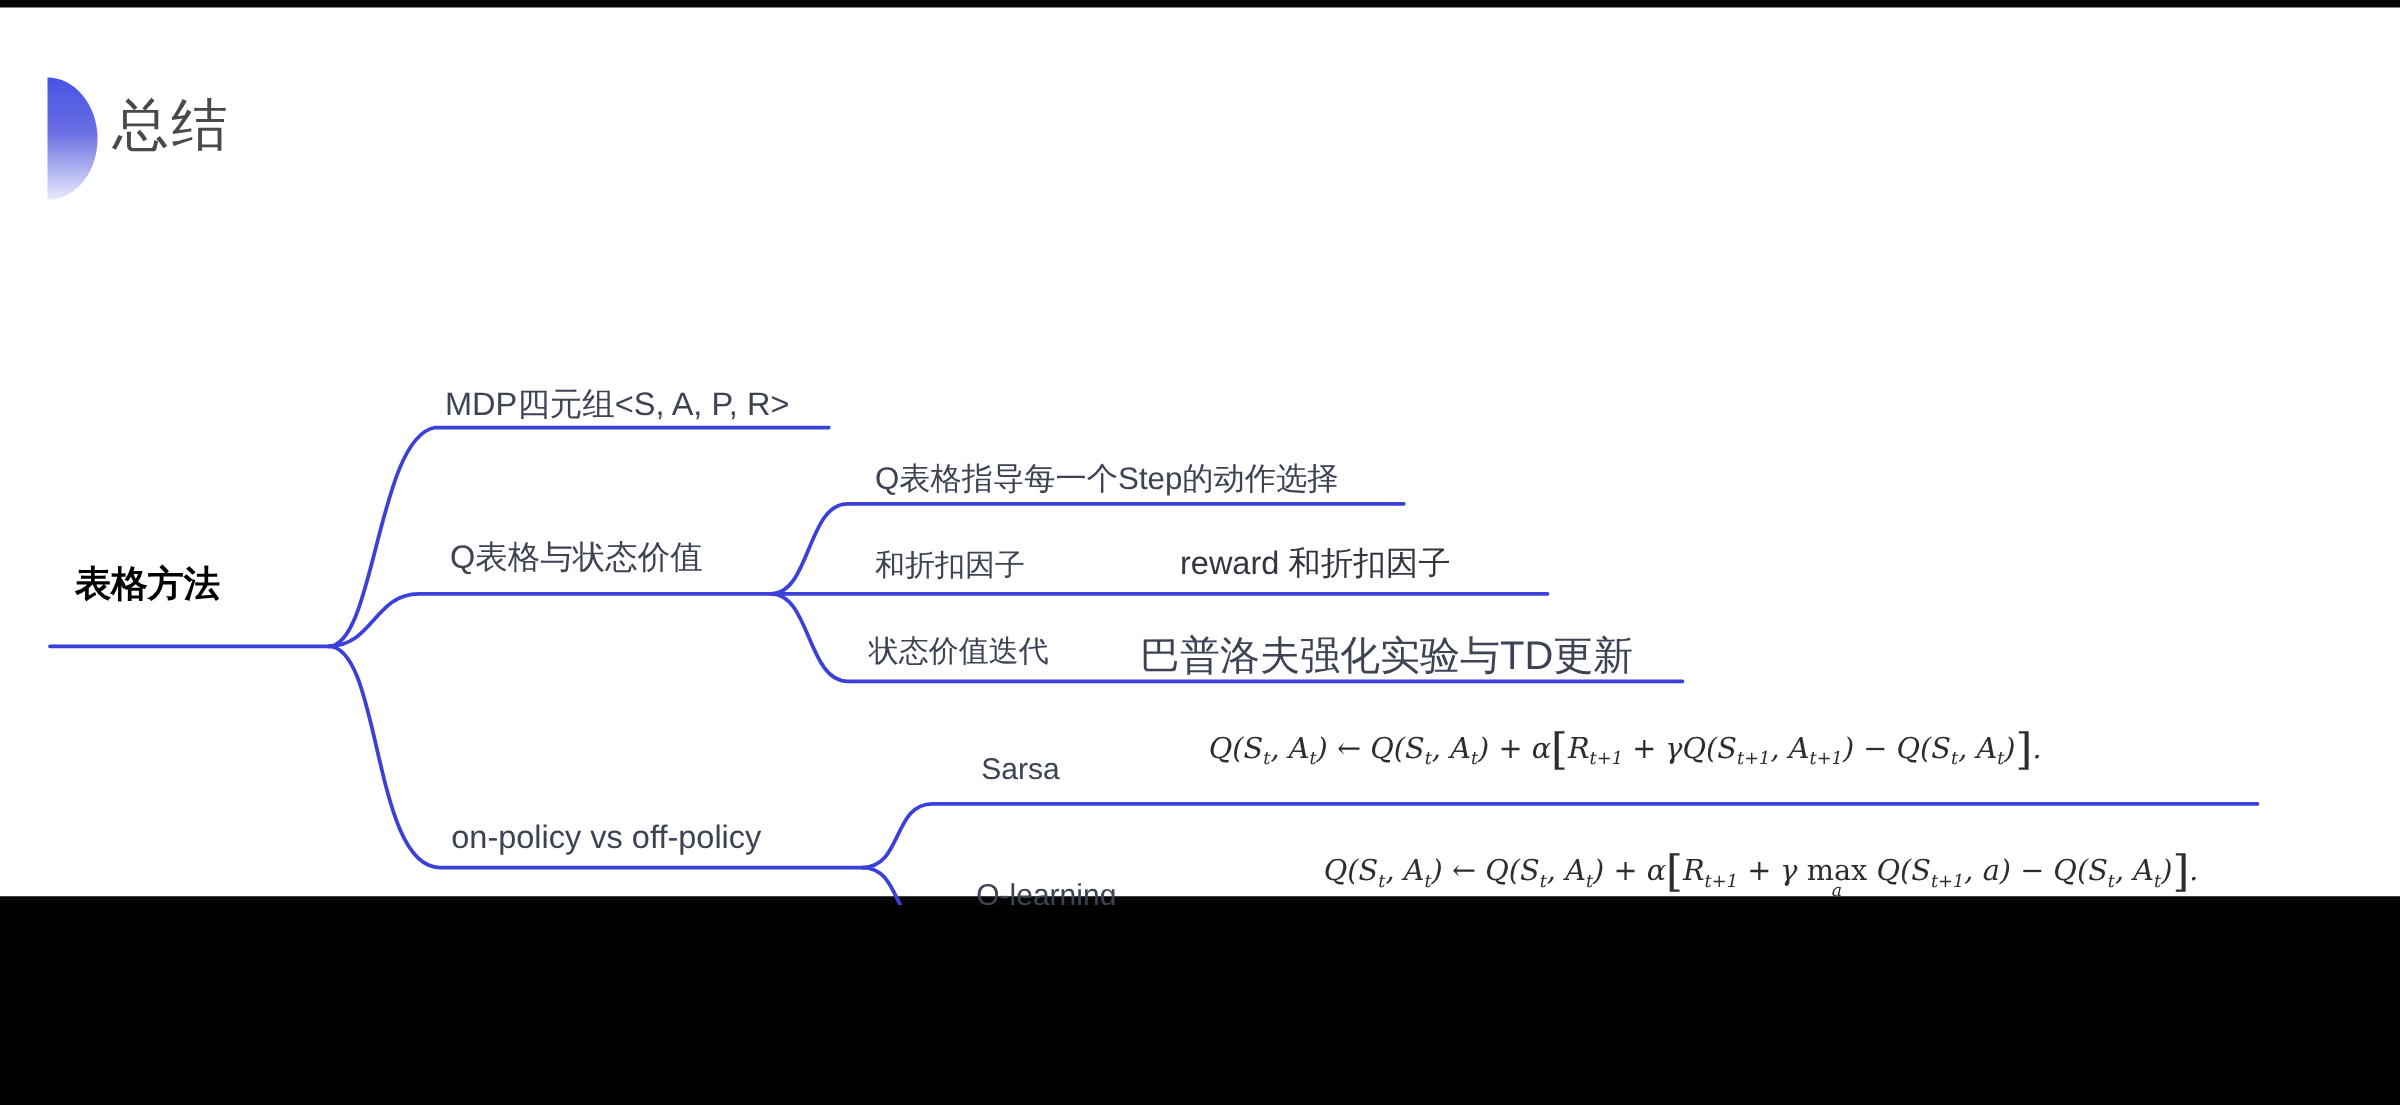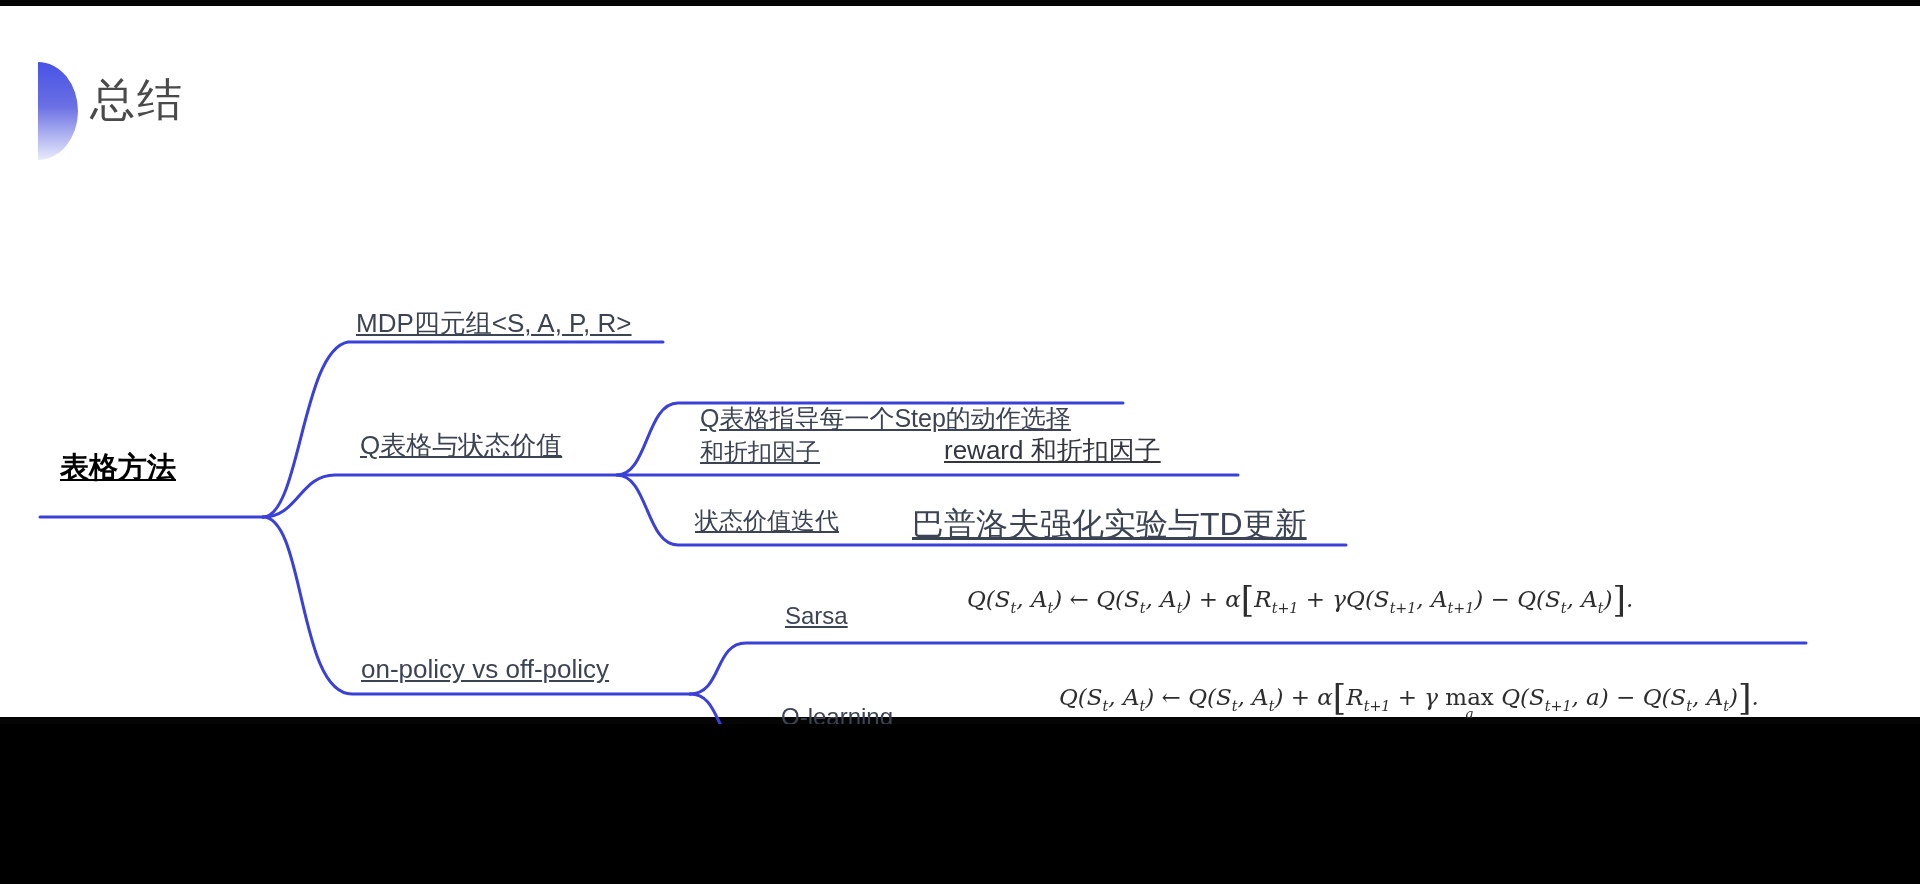--- a/index.html
+++ b/index.html
@@ -22,25 +22,25 @@
   .page-title{
     position:absolute;left:90px;top:70px;
     font-size:45px;color:#4a4a4a;font-weight:500;letter-spacing:2px;
   }
 
   
   #lines{position:absolute;left:0;top:0;pointer-events:none;}
   #lines path{fill:none;stroke-width:3;stroke-linecap:round;stroke-linejoin:round;}
 
   
-  .node{position:absolute;white-space:nowrap;color:#3c4353;text-decoration:underline;}
+  .node{position:absolute;white-space:nowrap;color:#3c4353;}
   .root-label{left:60px;top:448px;font-size:29px;font-weight:bold;color:#000000;}
   .lbl-mdp{left:356px;top:306px;font-size:26px;}
   .lbl-qtable{left:360px;top:428px;font-size:26px;}
-  .lbl-qstep{left:700px;top:366px;font-size:25px;margin-top:36px;}
+  .lbl-qstep{left:700px;top:366px;font-size:25px;}
   .lbl-goal{left:700px;top:436px;font-size:24px;}
   .note-reward{left:917px;top:433px;font-size:26px;color:#33363f;margin-left:27px;}
   .lbl-iter{left:695px;top:505px;font-size:24px;}
   .note-pavlov{left:912px;top:503px;font-size:32px;}
   .lbl-policy{left:361px;top:654px;font-size:26px;}
   .lbl-sarsa{left:785px;top:602px;font-size:24px;}
   .lbl-qlearn{left:781px;top:703px;font-size:24px;}
 
   
   .formula{

